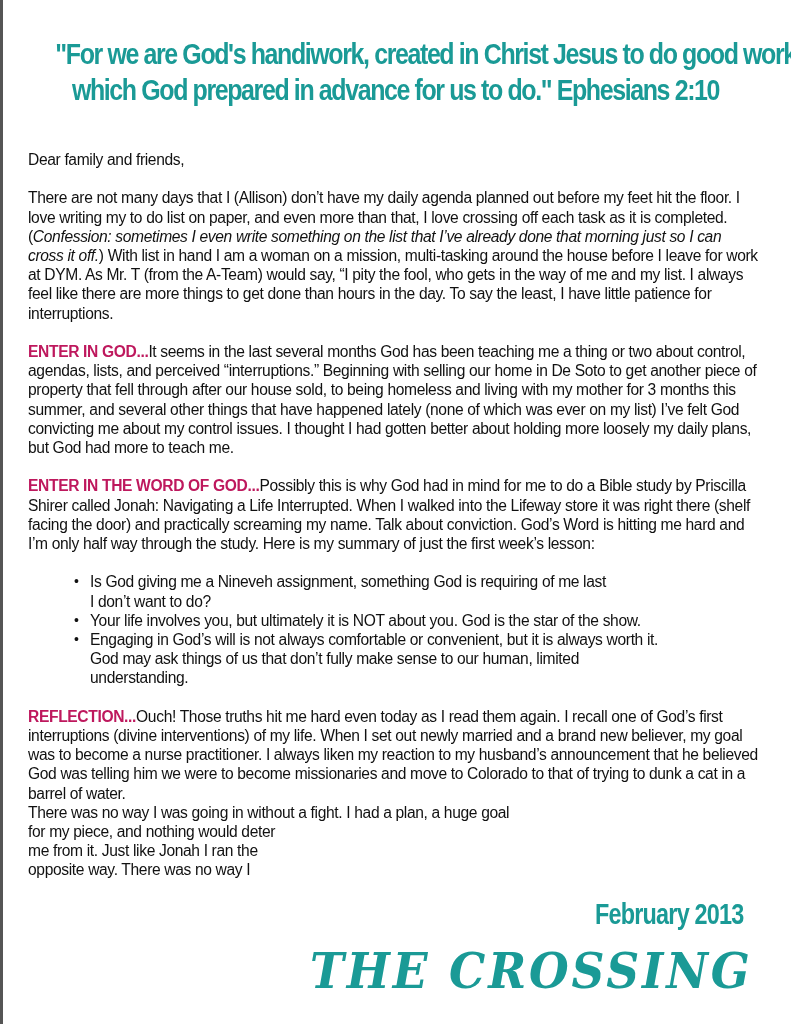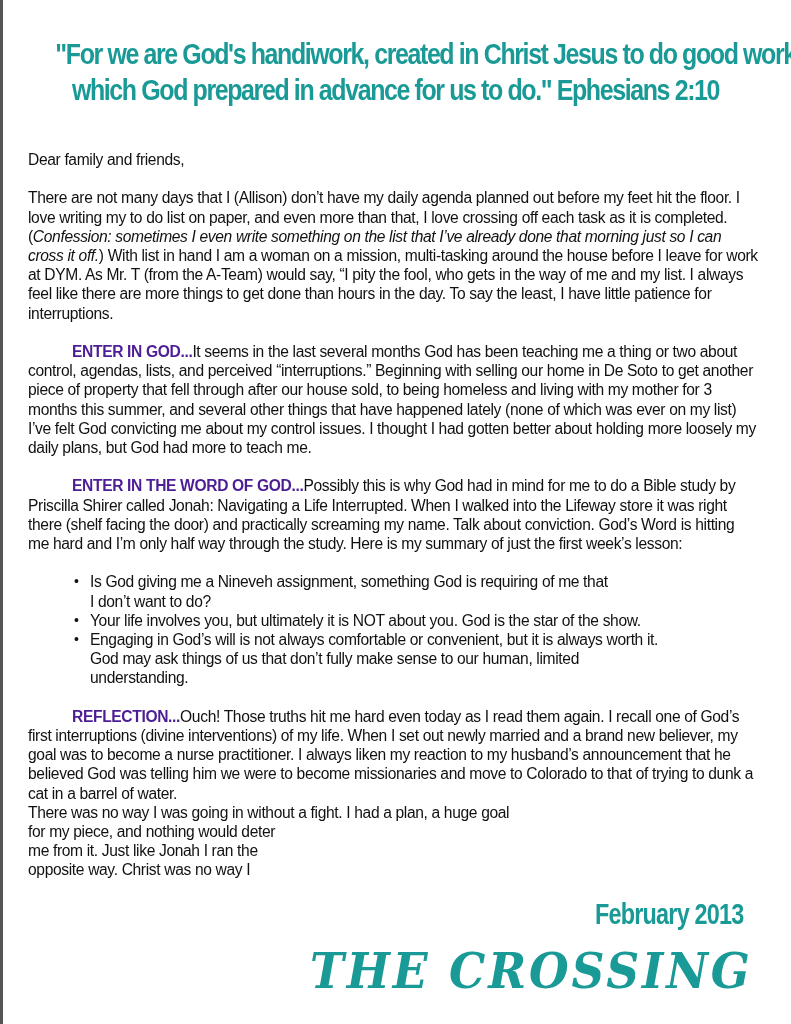--- a/index.html
+++ b/index.html
@@ -28,21 +28,21 @@
       white-space: nowrap;
     }
     .header-quote .line { display: block; }
     .body-text {
       position: absolute; left: 28px; top: 150px; width: 730px;
       font-size: 15.6px;
       line-height: 19.2px;
       letter-spacing: -0.35px;
     }
     .para { margin: 0 0 19.2px 0; }
-    .heading { color: #4c1d95; font-weight: bold; margin-left: 44px; }
+    .heading { color: #be185d; font-weight: bold; }
     .ital { font-style: italic; }
     .underline { }
     ul.bullets {
       margin: 0 0 19.2px 0; padding: 0 0 0 62px;
       list-style: none;
     }
     ul.bullets li {
       position: relative; width: 520px;
     }
     ul.bullets li::before {
@@ -88,28 +88,28 @@
 <div class="body-text">
   <p class="para">Dear family and friends,</p>
 
   <p class="para"><span>There are not many days that I (Allison) don’t have my daily agenda planned out before my feet hit the floor.  I love writing my to do list on paper, and even more than that, I love crossing off each task as it is completed.  (</span><span class="ital">Confession: sometimes I even write something on the list that I’ve already done that morning just so I can cross it off.</span><span>)  With list in hand I am a woman on a mission, multi-tasking around the house before I leave for work at DYM.  As Mr. T (from the A-Team) would say, “I pity the fool, who gets in the way of me and my list.  I always feel like there are more things to get done than hours in the day.  To say the least, I have little patience for interruptions.</span></p>
 
   <p class="para"><span class="heading">ENTER IN GOD...</span><span>It seems in the last several months God has been teaching me a thing or two about control, agendas, lists, and perceived “interruptions.”  Beginning with selling our home in De Soto to get another piece of property that fell through after our house sold, to being homeless and living with my mother for 3 months this summer, and several other things that have happened lately (none of which was ever on my list) I’ve felt God convicting me about my control issues.  I thought I had gotten better about holding more loosely my daily plans, but God had more to teach me.</span></p>
 
   <p class="para"><span class="heading">ENTER IN THE WORD OF GOD...</span><span>Possibly this is why God had in mind for me to do a Bible study by Priscilla Shirer called </span><span class="underline">Jonah: Navigating a Life Interrupted</span><span>.  When I walked into the Lifeway store it was right there (shelf facing the door) and practically screaming my name.  Talk about conviction.  God’s Word is hitting me hard and I’m only half way through the study.  Here is my summary of just the first week’s lesson:</span></p>
 
   <ul class="bullets">
-    <li>Is God giving me a Nineveh assignment, something God is requiring of me that I don’t want to do?</li>
+    <li>Is God giving me a Nineveh assignment, something God is requiring of me last I don’t want to do?</li>
     <li style="width:580px">Your life involves you, but ultimately it is NOT about you.  God is the star of the show.</li>
     <li style="width:580px">Engaging in God’s will is not always comfortable or convenient, but it is always worth it.  God may ask things of us that don’t fully make sense to our human, limited understanding.</li>
   </ul>
 
   <p class="reflection-full"><span class="heading">REFLECTION...</span><span>Ouch!  Those truths hit me hard even today as I read them again.  I recall one of God’s first interruptions (divine interventions) of my life.  When I set out newly married and a brand new believer, my goal was to become a nurse practitioner.  I always liken my reaction to my husband’s announcement that he believed God was telling him we were to become missionaries and move to Colorado to that of trying to dunk a cat in a barrel of water.</span></p>
   <p class="reflection-full">There was no way I was going in without a fight.  I had a plan, a huge goal</p>
   <div class="wrap-lines">
     <div>for my piece, and nothing would deter</div>
     <div>me from it. Just like Jonah I ran the</div>
-    <div>opposite way.  Christ was no way I</div>
+    <div>opposite way.  There was no way I</div>
   </div>
 </div>
 
 <div class="masthead-date">February 2013</div>
 <div class="masthead-title">THE CROSSING</div>
 
 </body></html>

